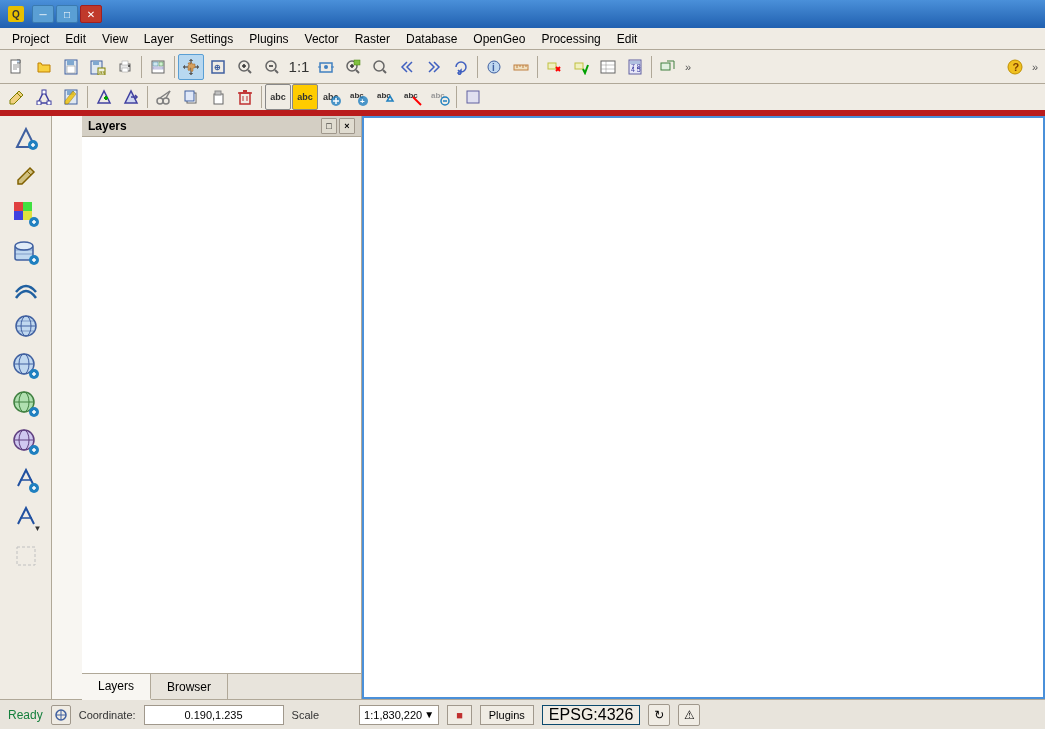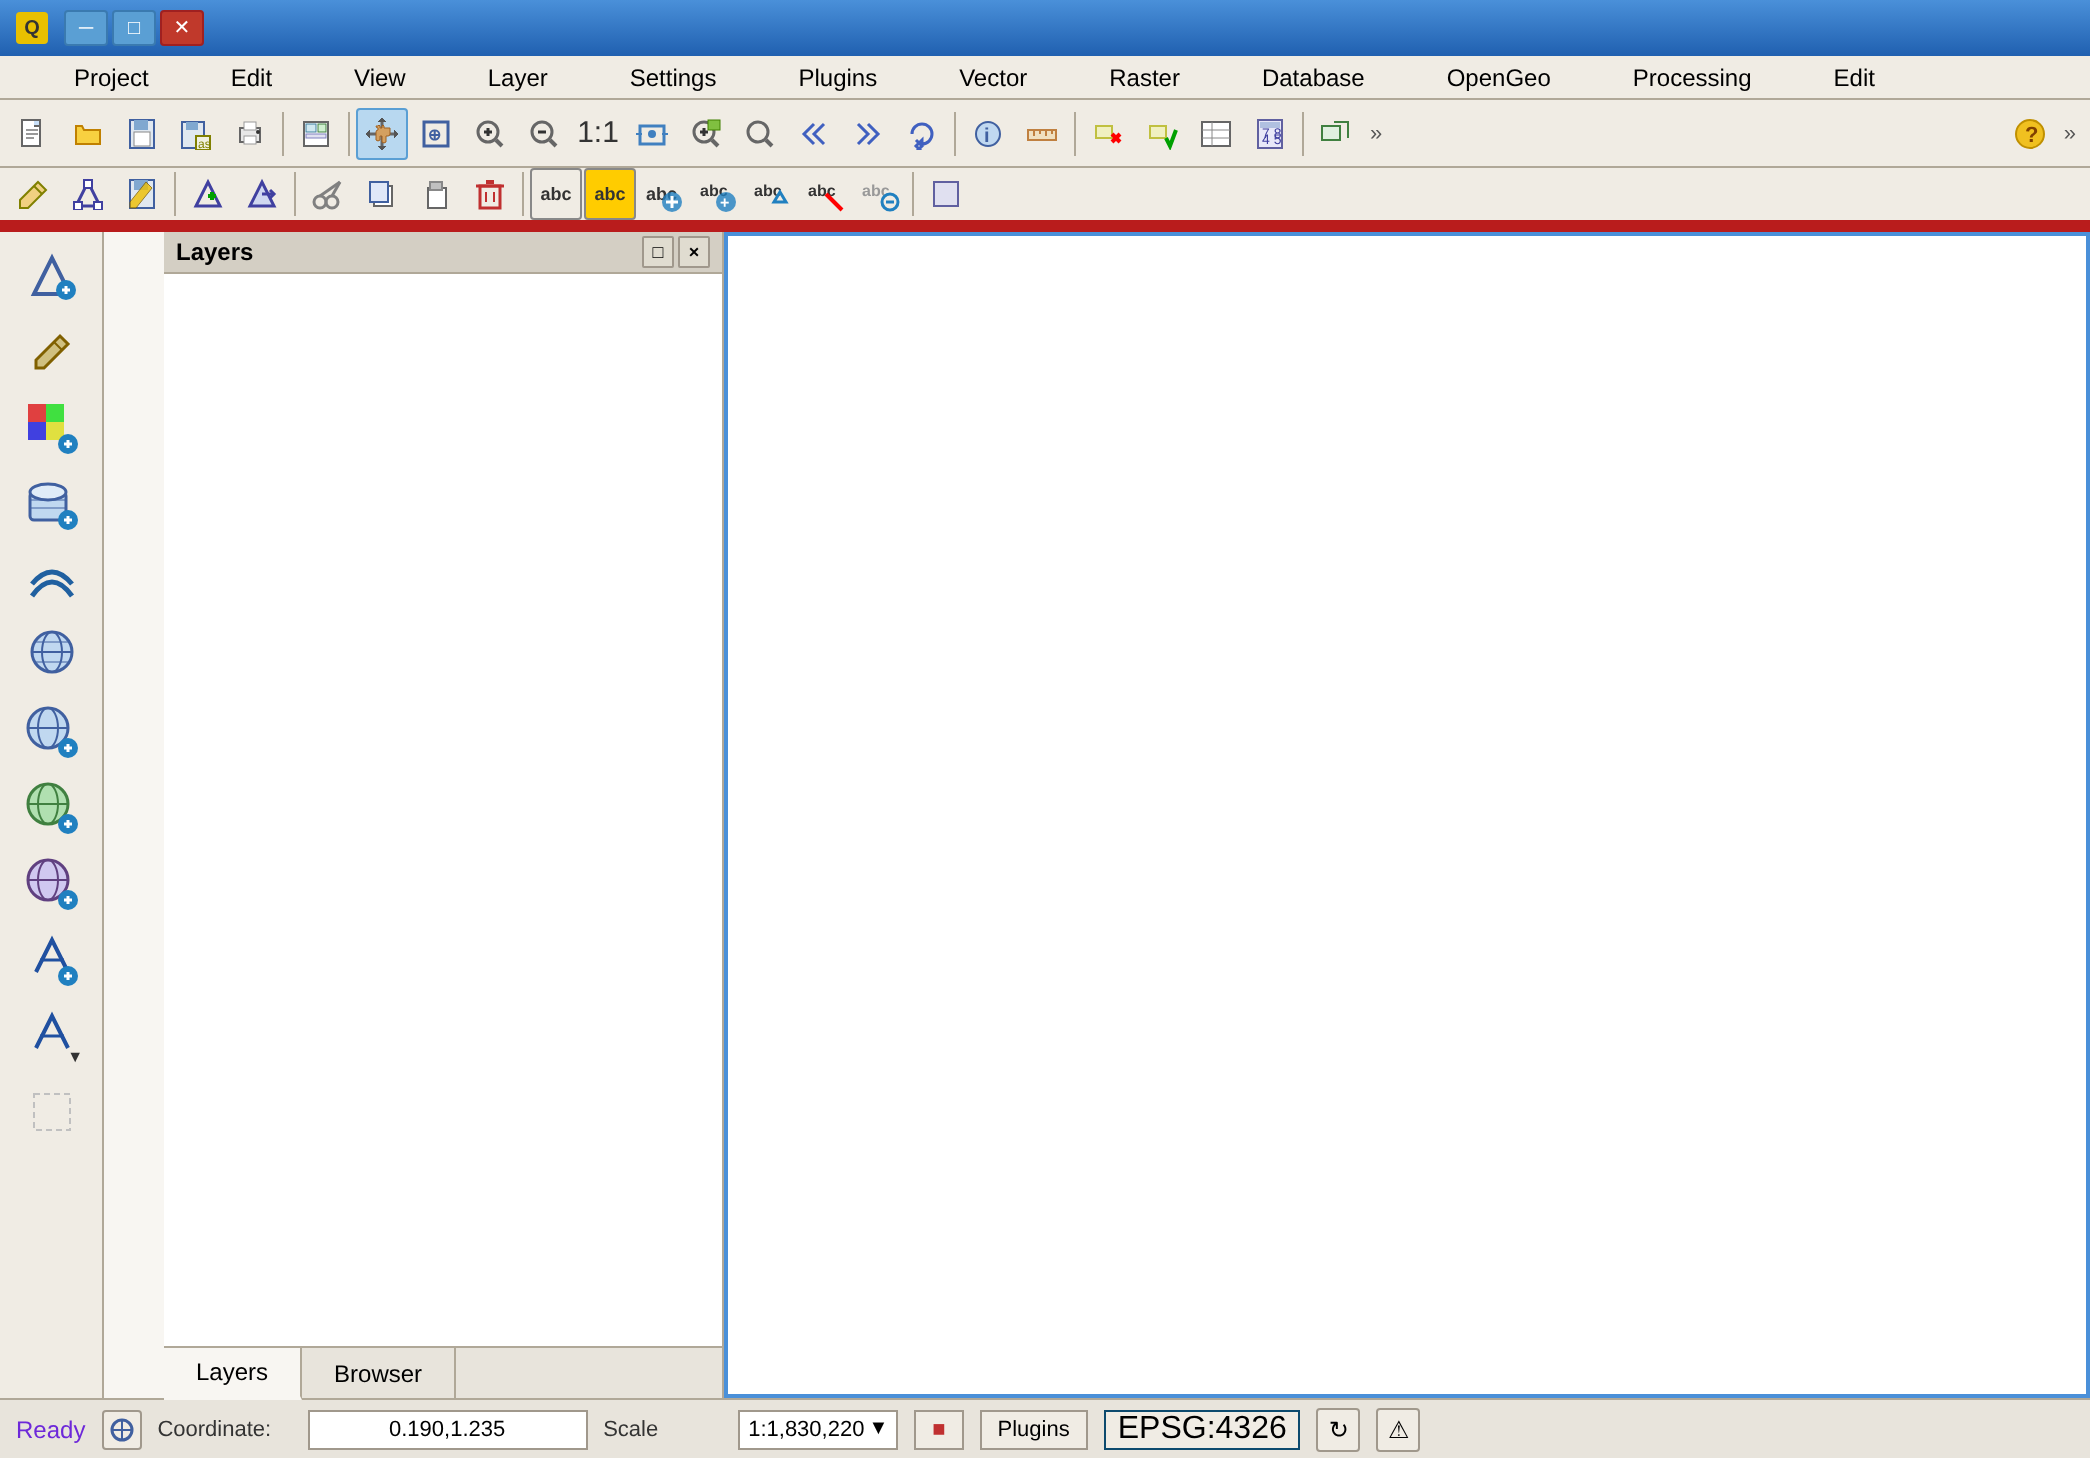--- a/index.html
+++ b/index.html
@@ -41,21 +41,20 @@
       align-items: center;
       padding: 0 4px;
       border-bottom: 1px solid #b0a898;
     }
     .menu-item {
       padding: 2px 8px;
       cursor: pointer;
       font-size: 12px;
       color: #000;
       border-radius: 2px;
-      margin-left: 25px;
     }
 
     
     .toolbar-row {
       background: #f0ece4;
       border-bottom: 1px solid #b0a898;
       display: flex;
       align-items: center;
       padding: 2px 4px;
       height: 34px;
@@ -185,37 +184,37 @@
     #statusbar {
       height: 30px;
       background: #e8e4dc;
       border-top: 1px solid #b0a898;
       display: flex;
       align-items: center;
       padding: 0 8px;
       gap: 8px;
       font-size: 11px;
     }
-    #statusbar .status-ready { flex: 0 0 auto; color: #6d28d9; font-size: 12px; }
+    #statusbar .status-ready { flex: 0 0 auto; color: #15803d; font-size: 12px; }
     #statusbar .coord-icon {
       width: 20px; height: 20px;
       border: 1px solid #a0988c;
       background: #f0ece4;
       display: flex; align-items: center; justify-content: center;
       font-size: 11px; cursor: pointer; border-radius: 2px;
     }
     #statusbar .coord-label { color: #333; }
     #statusbar .coord-value {
       border: 1px solid #a0988c;
       background: white;
       padding: 1px 0;
       min-width: 140px;
       text-align: center;
       height: 20px;
-      display: flex; align-items: center; justify-content: center; margin-left: 10px;
+      display: flex; align-items: center; justify-content: center;
     }
     #statusbar .scale-label { color: #333; }
     #statusbar .scale-value {
       border: 1px solid #a0988c;
       background: white;
       padding: 1px 4px;
       height: 20px;
       display: flex; align-items: center;
       gap: 2px;
       margin-left: 32px;

